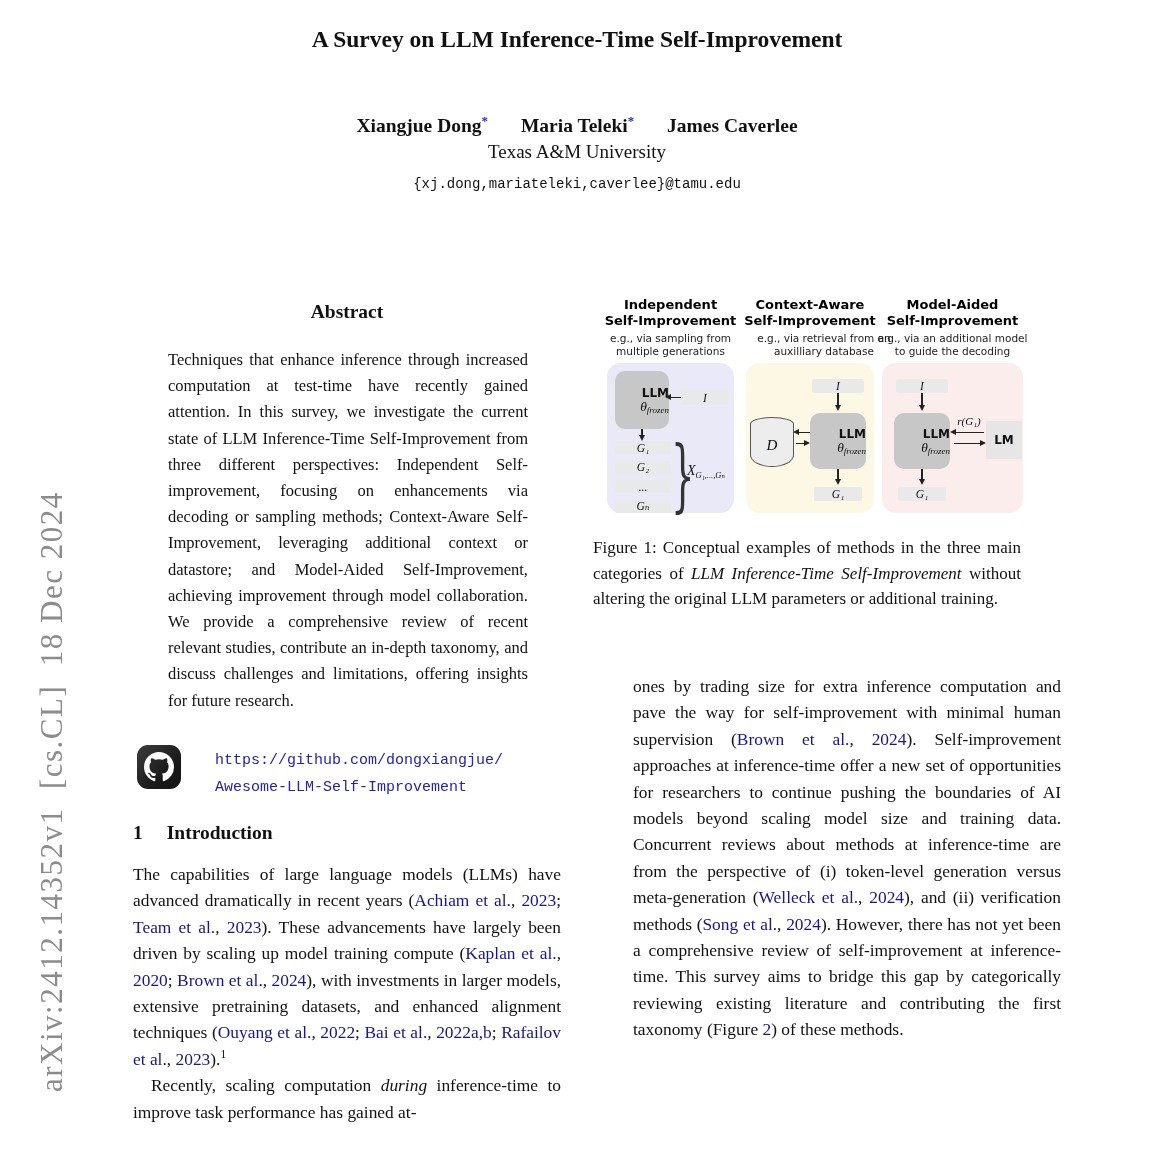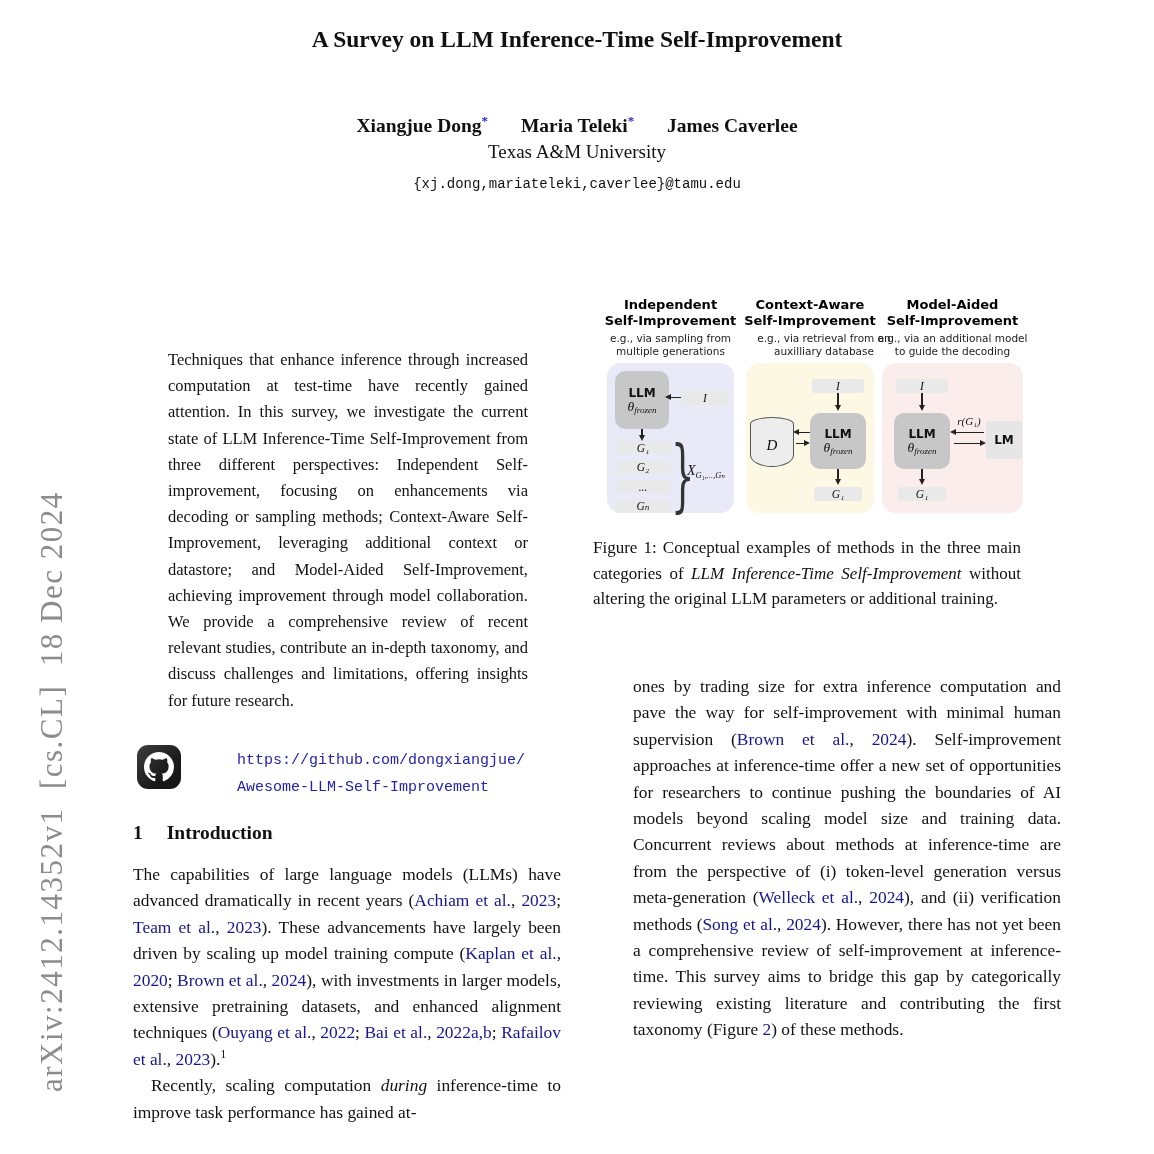--- a/index.html
+++ b/index.html
@@ -29,39 +29,39 @@
   .cite{color:#16168f;}
   .it{font-style:italic;}
   .bd{font-weight:bold;}
   .sup{font-size:66%;vertical-align:super;line-height:0;}
   
   .github-row{position:absolute;top:446px;left:4px;width:420px;height:70px;}
   .gh-icon{position:absolute;left:0;top:4px;width:44px;height:44px;border-radius:11px;
     background:linear-gradient(135deg,#3d3d3d 0%,#171717 70%);}
   .gh-icon svg{position:absolute;left:7px;top:7px;}
   .gh-link{position:absolute;left:78px;top:6px;font-family:"Liberation Mono","DejaVu Sans Mono",monospace;
-    font-size:15px;line-height:27px;color:#2323b0;white-space:pre;margin-left:22px;}
+    font-size:15px;line-height:27px;color:#2323b0;white-space:pre;}
   .section-heading{position:absolute;top:527px;left:0;font-size:19.5px;font-weight:bold;}
   .sec-num{margin-right:24px;}
   .intro-body{position:absolute;top:566px;left:0;width:428px;}
   
   .figure{position:absolute;top:0;left:0;width:430px;height:232px;}
   .panel-header{position:absolute;top:2px;text-align:center;font-family:"DejaVu Sans","Liberation Sans",sans-serif;
     font-weight:bold;font-size:13px;line-height:16px;color:#000;}
   .panel-sub{position:absolute;top:37px;text-align:center;font-family:"DejaVu Sans","Liberation Sans",sans-serif;
     font-size:10.5px;line-height:12.5px;color:#1c1c1c;}
   .panel{position:absolute;top:68px;height:150px;border-radius:14px;}
   .panel-1{left:14px;width:127px;background:#e9e9f8;}
   .panel-2{left:153px;width:128px;background:#fcf8e3;}
   .panel-3{left:289px;width:141px;background:#fceded;}
   .hdr-1{left:4px;width:147px;}  .sub-1{left:4px;width:147px;}
   .hdr-2{left:143px;width:148px;}.sub-2{left:157px;width:148px;}
   .hdr-3{left:279px;width:161px;}.sub-3{left:279px;width:161px;}
   .llm-box{position:absolute;background:#c7c7c7;border-radius:10px;display:flex;flex-direction:column;
-    align-items:center;justify-content:center;gap:1px;}
+    align-items:flex-end;justify-content:center;gap:1px;}
   .llm-t1{font-family:"DejaVu Sans","Liberation Sans",sans-serif;font-weight:bold;font-size:12px;}
   .llm-t2{font-style:italic;font-size:13.5px;line-height:12px;}
   .theta-sub{font-size:9px;position:relative;top:2px;}
   .chip{position:absolute;background:#e9e9e9;border-radius:2px;display:flex;align-items:center;justify-content:center;
     font-style:italic;font-size:11.5px;font-family:"Liberation Serif","DejaVu Serif",serif;}
   .lm-box{position:absolute;background:#e6e6e6;display:flex;align-items:center;justify-content:center;
     font-family:"DejaVu Sans","Liberation Sans",sans-serif;font-weight:bold;font-size:12px;}
   .hline{position:absolute;background:#222;height:1.4px;}
   .vline{position:absolute;background:#222;width:1.4px;}
   .tri-left{position:absolute;width:0;height:0;border-top:3.5px solid transparent;
@@ -90,20 +90,21 @@
 <div class="title">A Survey on LLM Inference-Time Self-Improvement</div>
 <div class="authors">
   <span class="author"><span>Xiangjue Dong</span><span class="author-mark">*</span></span>
   <span class="author"><span>Maria Teleki</span><span class="author-mark">*</span></span>
   <span class="author"><span>James Caverlee</span><span class="author-mark"></span></span>
 </div>
 <div class="affil">Texas A&amp;M University</div>
 <div class="email">{xj.dong,mariateleki,caverlee}@tamu.edu</div>
 
 <div class="col-left">
+  <div class="abs-heading">Abstract</div>
   <div class="abs-body">Techniques that enhance inference through increased computation at test-time have recently gained attention. In this survey, we investigate the current state of LLM Inference-Time Self-Improvement from three different perspectives: Independent Self-improvement, focusing on enhancements via decoding or sampling methods; Context-Aware Self-Improvement, leveraging additional context or datastore; and Model-Aided Self-Improvement, achieving improvement through model collaboration. We provide a comprehensive review of recent relevant studies, contribute an in-depth taxonomy, and discuss challenges and limitations, offering insights for future research.</div>
 
   <div class="github-row">
     <div class="gh-icon">
       <svg width="30" height="30" viewBox="0 0 16 16">
         <path fill="#ffffff" d="M8 0C3.58 0 0 3.58 0 8c0 3.54 2.29 6.53 5.47 7.59.4.07.55-.17.55-.38 0-.19-.01-.82-.01-1.49-2.01.37-2.53-.49-2.69-.94-.09-.23-.48-.94-.82-1.13-.28-.15-.68-.52-.01-.53.63-.01 1.08.58 1.23.82.72 1.21 1.87.87 2.33.66.07-.52.28-.87.51-1.07-1.78-.2-3.64-.89-3.64-3.95 0-.87.31-1.59.82-2.15-.08-.2-.36-1.02.08-2.12 0 0 .67-.21 2.2.82.64-.18 1.32-.27 2-.27s1.36.09 2 .27c1.53-1.04 2.2-.82 2.2-.82.44 1.1.16 1.92.08 2.12.51.56.82 1.27.82 2.15 0 3.07-1.87 3.75-3.65 3.95.29.25.54.73.54 1.48 0 1.07-.01 1.93-.01 2.2 0 .21.15.46.55.38A8.013 8.013 0 0 0 16 8c0-4.42-3.58-8-8-8z"></path>
       </svg>
     </div>
     <div class="gh-link"><span>https://github.com/dongxiangjue/</span><br><span>Awesome-LLM-Self-Improvement</span></div>
   </div>

